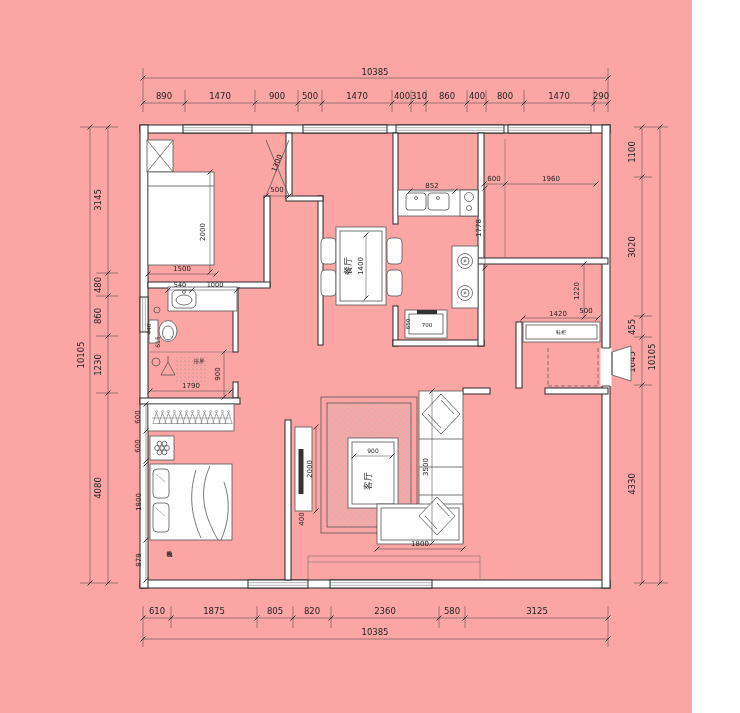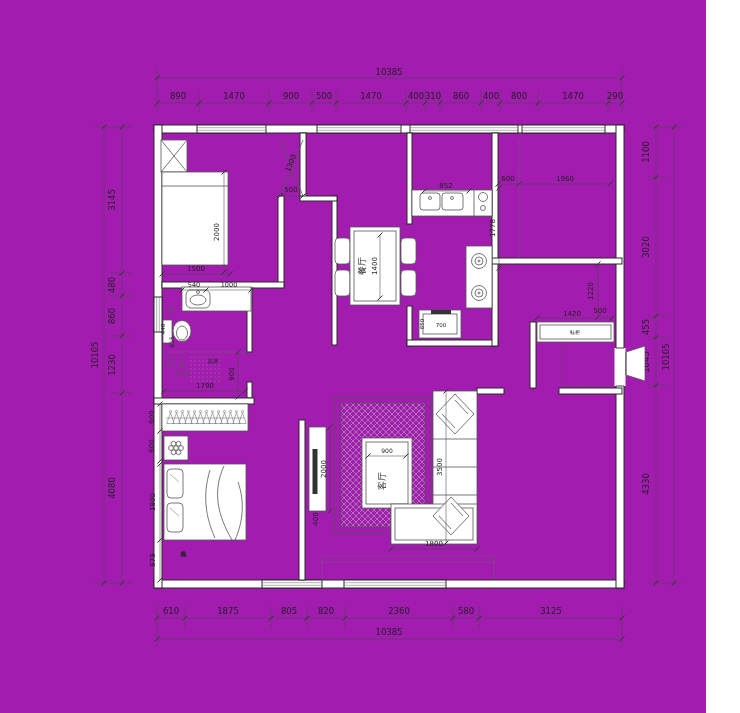--- a/index.html
+++ b/index.html
@@ -1,17 +1,17 @@
 <!DOCTYPE html>
 <html><head>
 <meta charset="utf-8">
 <style>
   html,body{margin:0;padding:0;background:#fff;}
-  #canvas{position:relative;width:692px;height:713px;background:#a21caf;overflow:hidden;
-          font-family:"DejaVu Sans",sans-serif;padding-left:14px;}
+  #canvas{position:relative;width:692px;height:713px;background:#fca5a5;overflow:hidden;
+          font-family:"DejaVu Sans",sans-serif;}
   svg text{fill:#222;font-family:"DejaVu Sans",sans-serif;}
   .t8{font-size:8.5px}.t7{font-size:7px}.t65{font-size:6.5px}.t6{font-size:6px}.t55{font-size:5.5px}.t5{font-size:5px}.t9{font-size:9px}
   .w{fill:#fff;stroke:#2b2b2b;stroke-width:1}
   .ln{fill:none;stroke:#2b2b2b;stroke-width:.9}
   .fr{fill:#fff;stroke:#555;stroke-width:.8}
   .frn{fill:none;stroke:#555;stroke-width:.8}
   .thin{fill:none;stroke:#666;stroke-width:.5}
   .dim{fill:none;stroke:#4a4a4a;stroke-width:.55}
   .tick{fill:none;stroke:#333;stroke-width:1}
   .dash{fill:none;stroke:#555;stroke-width:.7;stroke-dasharray:4 2.5}

